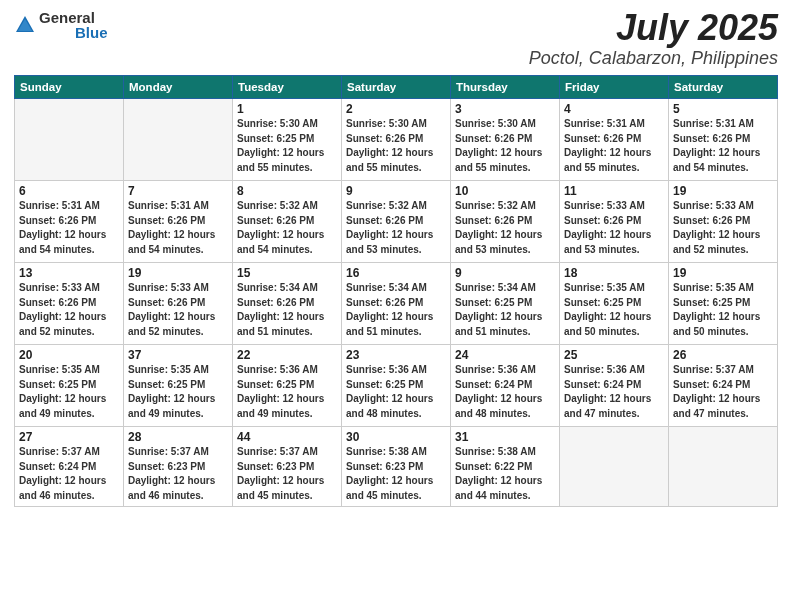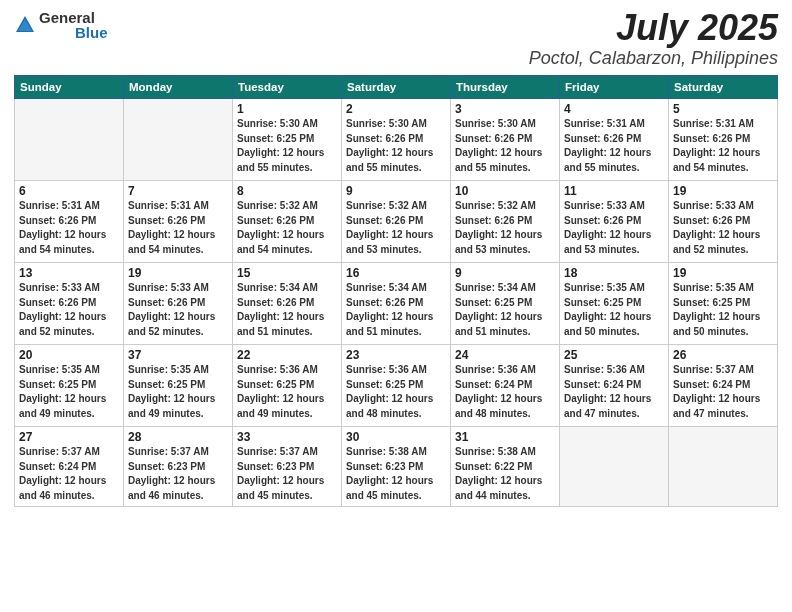--- a/index.html
+++ b/index.html
@@ -258,21 +258,21 @@
         <tr class="last-row">
           <td>
             <span class="day-num">27</span>
             <div class="day-info">Sunrise: 5:37 AM<br>Sunset: 6:24 PM<br>Daylight: 12 hours<br>and 46 minutes.</div>
           </td>
           <td>
             <span class="day-num">28</span>
             <div class="day-info">Sunrise: 5:37 AM<br>Sunset: 6:23 PM<br>Daylight: 12 hours<br>and 46 minutes.</div>
           </td>
           <td>
-            <span class="day-num">33</span>
+            <span class="day-num">44</span>
             <div class="day-info">Sunrise: 5:37 AM<br>Sunset: 6:23 PM<br>Daylight: 12 hours<br>and 45 minutes.</div>
           </td>
           <td>
             <span class="day-num">30</span>
             <div class="day-info">Sunrise: 5:38 AM<br>Sunset: 6:23 PM<br>Daylight: 12 hours<br>and 45 minutes.</div>
           </td>
           <td>
             <span class="day-num">31</span>
             <div class="day-info">Sunrise: 5:38 AM<br>Sunset: 6:22 PM<br>Daylight: 12 hours<br>and 44 minutes.</div>
           </td>

